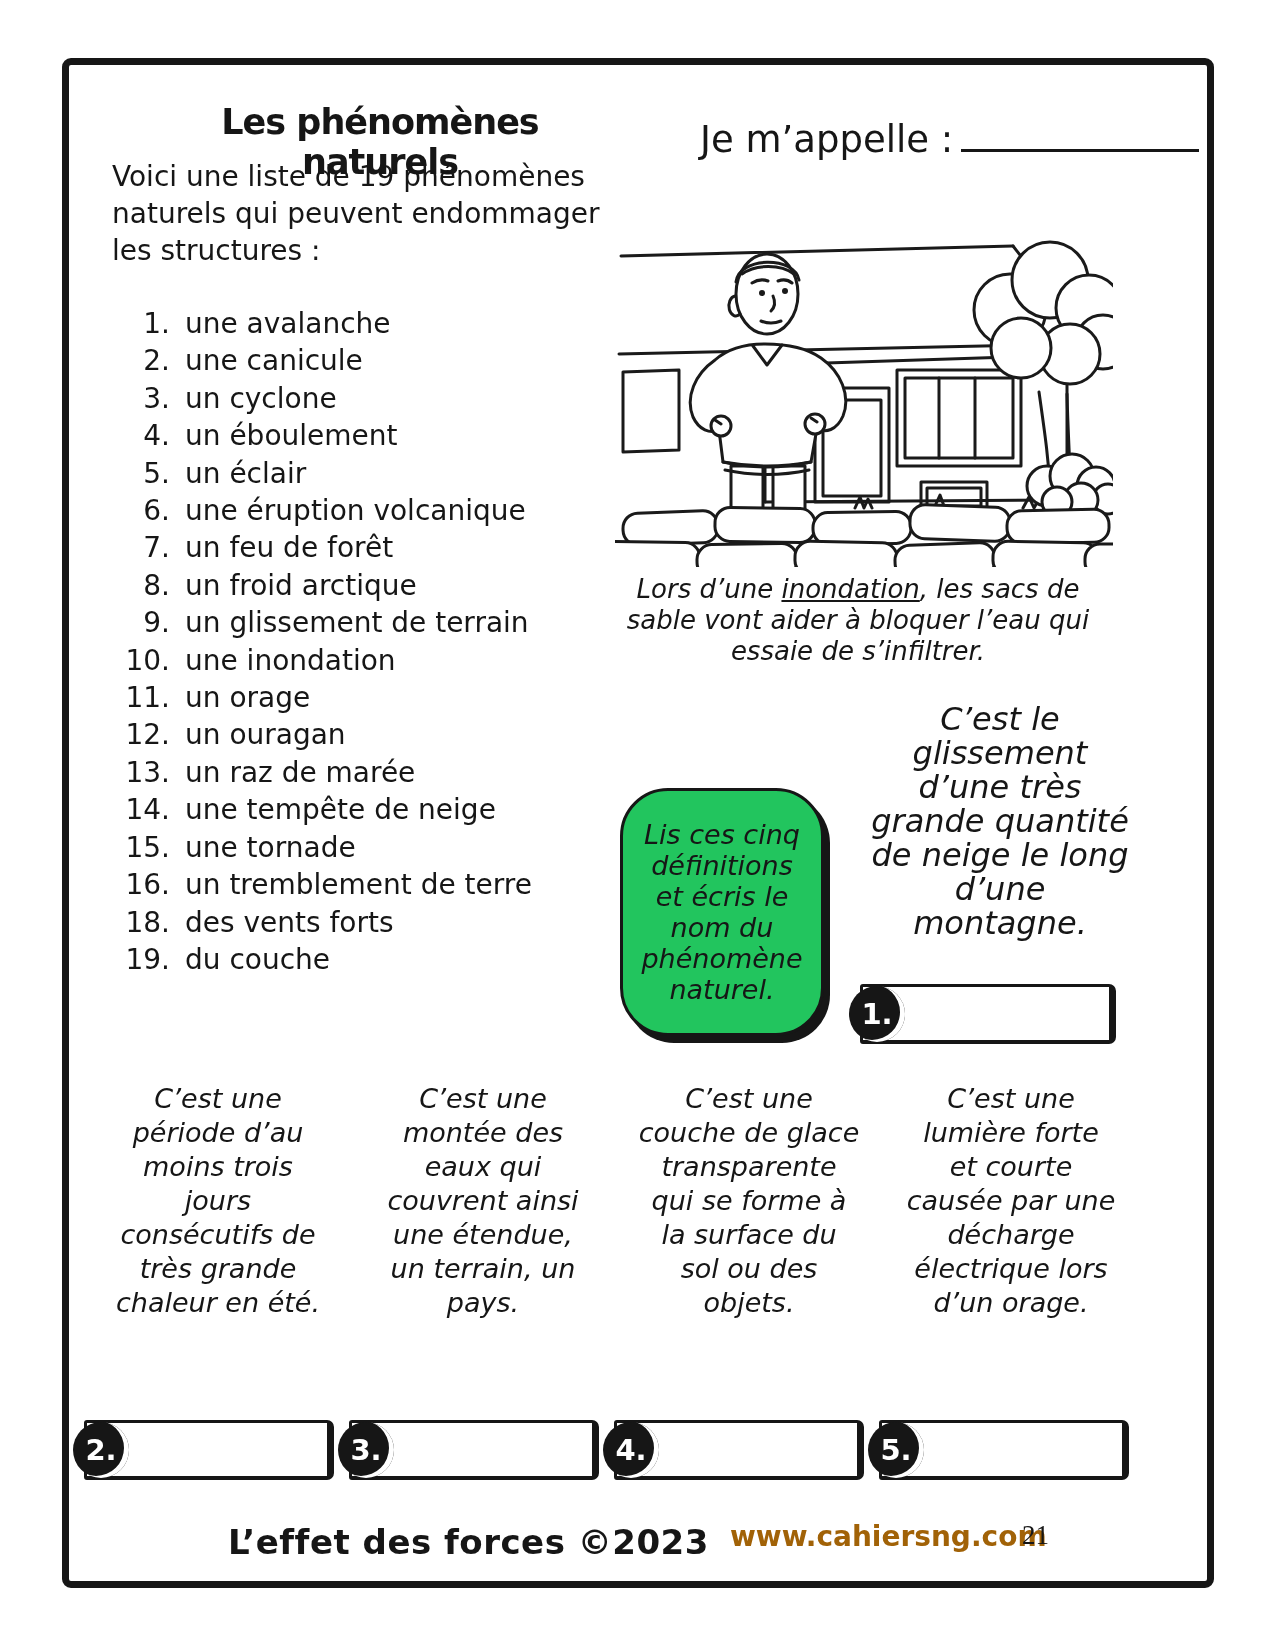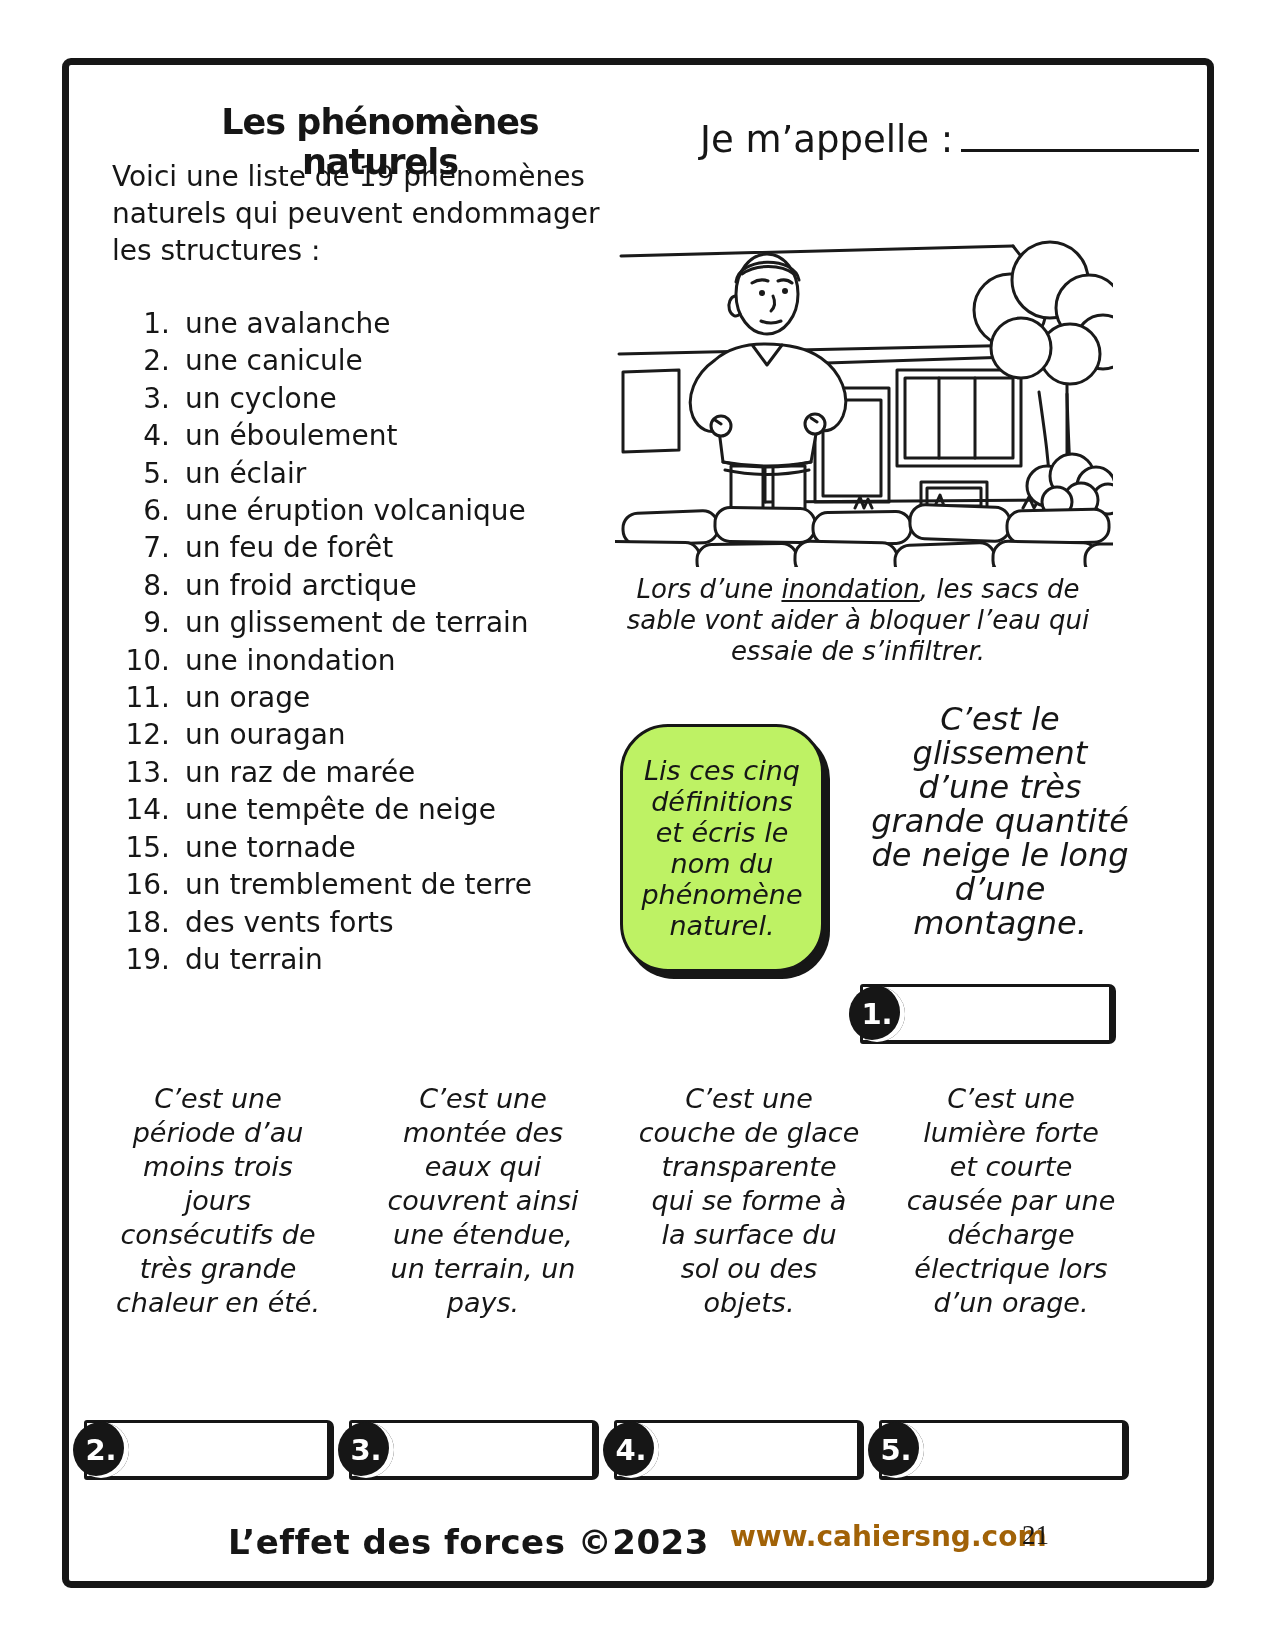--- a/index.html
+++ b/index.html
@@ -19,22 +19,22 @@
   .phen-list{position:absolute;left:118px;top:305px;width:470px;font-size:28px;line-height:37.4px;}
   .phen-item{display:flex;}
   .phen-num{flex:0 0 52px;width:52px;text-align:right;}
   .phen-label{margin-left:15px;}
   
   .illo{position:absolute;left:615px;top:212px;width:498px;height:355px;margin:0;}
   .caption{position:absolute;left:622px;top:574px;width:472px;margin:0;text-align:center;
            font-style:italic;font-size:26px;line-height:31px;}
   .caption .u{text-decoration:underline;}
   
-  .bubble{position:absolute;left:620px;top:724px;width:204px;height:248px;box-sizing:border-box;
-          border:3.5px solid #161616;border-radius:48px;background:#bef264;
+  .bubble{position:absolute;left:620px;top:788px;width:204px;height:248px;box-sizing:border-box;
+          border:3.5px solid #161616;border-radius:48px;background:#22c55e;
           box-shadow:6px 7px 0 #161616;display:flex;align-items:center;justify-content:center;}
   .bubble span{font-style:italic;font-size:27px;line-height:31px;text-align:center;white-space:pre-line;}
   
   .def{position:absolute;font-style:italic;font-size:27px;line-height:34px;
        text-align:center;white-space:pre-line;}
   .def1{left:860px;top:702px;width:280px;font-size:32px;}
   .def2{left:92px;top:1082px;width:252px;}
   .def3{left:357px;top:1082px;width:252px;}
   .def4{left:620px;top:1082px;width:258px;}
   .def5{left:882px;top:1082px;width:258px;}
@@ -157,21 +157,21 @@
       </div>
 
 
       <div class="phen-item">
         <span class="phen-num">18.</span>
         <span class="phen-label">des vents forts</span>
       </div>
 
       <div class="phen-item">
         <span class="phen-num">19.</span>
-        <span class="phen-label">du terrain</span>
+        <span class="phen-label">du couche</span>
       </div>
     </div>
 
   <figure class="illo">
     <svg width="498" height="355" viewBox="0 0 498 355">
       <g>
         <path class="ln" d="M6,44 L398,34"></path>
         <path class="ln" d="M398,34 L470,126"></path>
         <path class="ln" d="M4,142 L456,132"></path>
         <path class="ln" d="M150,153 L455,143"></path>

